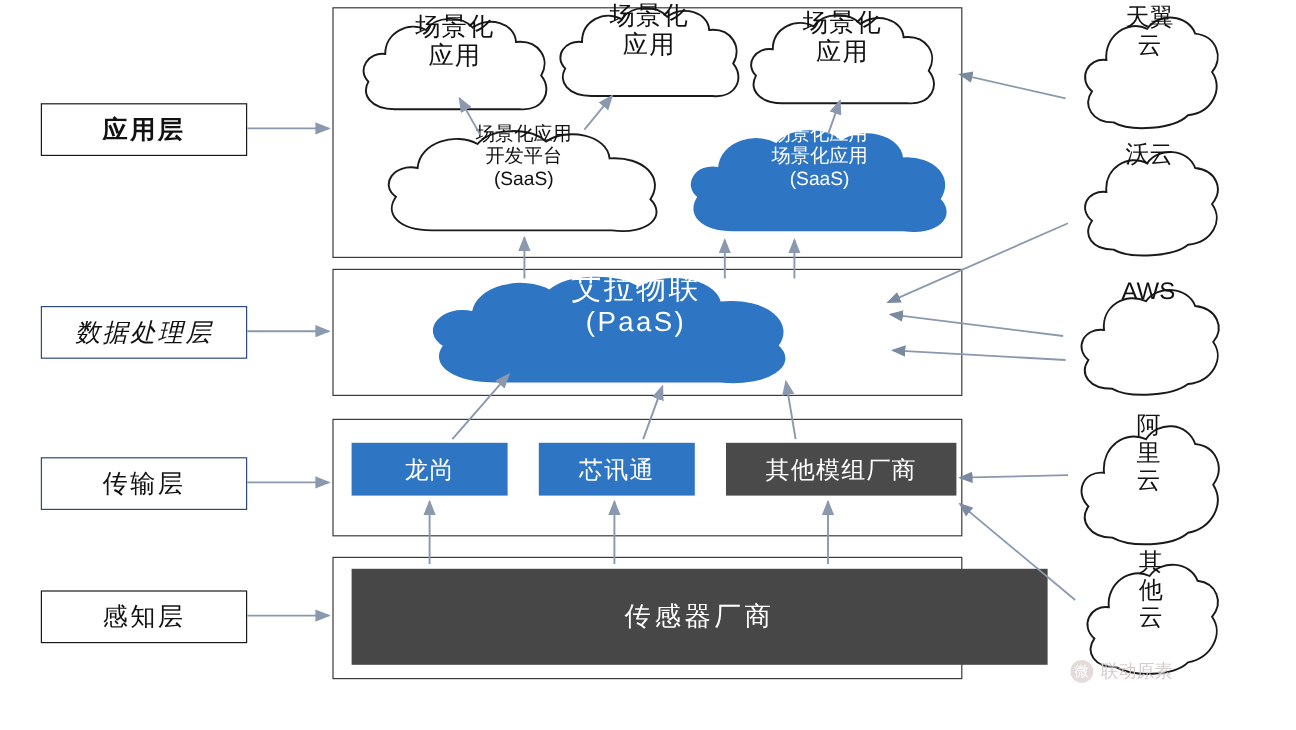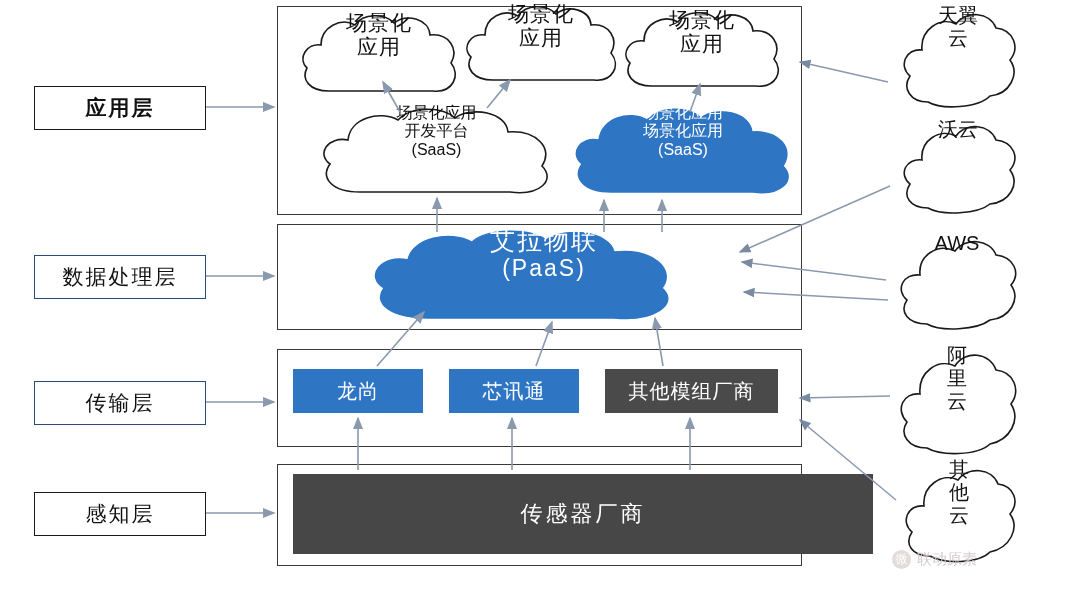--- a/index.html
+++ b/index.html
@@ -112,21 +112,21 @@
 <div id="stage">
 
   <div class="container-box abs" style="left:277px; top:6px; width:523px; height:207px;"></div>
   <div class="container-box abs" style="left:277px; top:224px; width:523px; height:104px;"></div>
   <div class="container-box abs" style="left:277px; top:349px; width:523px; height:96px;"></div>
   <div class="container-box abs" style="left:277px; top:464px; width:523px; height:100px;"></div>
 
   <div class="layer-label abs dark-border" style="left:34px; top:86px; width:170px; height:42px;font-weight:bold;">
     <span>应用层</span>
   </div>
-  <div class="layer-label abs" style="left:34px; top:255px; width:170px; height:42px;">
+  <div class="layer-label abs" style="left:34px; top:255px; width:170px; height:42px;font-style:italic;">
     <span>数据处理层</span>
   </div>
   <div class="layer-label abs" style="left:34px; top:381px; width:170px; height:42px;">
     <span>传输层</span>
   </div>
   <div class="layer-label abs dark-border" style="left:34px; top:492px; width:170px; height:42px;">
     <span>感知层</span>
   </div>
 
   <div class="cloud" style="left:295px; top:11px; width:168px; height:90px;">
@@ -174,37 +174,37 @@
     <svg viewBox="0 0 240 98" width="240" height="98" aria-hidden="true">
       <path d="M48 88 C21 88 9 74 19 60 C6 50 17 32 36 36 C38 14 67 6 84 16 C96 2 126 2 138 14 C154 2 187 8 189 28 C215 26 232 44 220 62 C234 76 218 92 190 88 Z" fill="#2e75c4" stroke="#2e75c4" stroke-width="1.4"></path>
     </svg>
     <div class="cloud-text ct-white sz-17">
       <span>场景化应用</span>
       <span>场景化应用</span>
       <span>(SaaS)</span>
     </div>
   </div>
 
-  <div class="cloud" style="left:358px; top:226px; width:372px; height:102px;">
+  <div class="cloud" style="left:344px; top:226px; width:372px; height:102px;">
     <svg viewBox="0 0 372 102" width="372" height="102" aria-hidden="true">
       <path d="M70 92 C34 92 14 78 26 62 C6 50 24 28 50 34 C54 12 92 4 114 16 C130 2 172 2 188 14 C208 0 252 6 256 26 C296 22 318 44 304 62 C322 78 296 96 256 92 Z" fill="#2e75c4" stroke="#2e75c4" stroke-width="1.4"></path>
     </svg>
     <div class="cloud-text ct-white sz-24" style="padding-right:44px;">
       <span>艾拉物联</span>
       <span style="font-size:23px;">(PaaS)</span>
     </div>
   </div>
 
   <div class="node blue abs" style="left:293px; top:369px; width:130px; height:44px;">
     <span>龙尚</span>
   </div>
   <div class="node blue abs" style="left:449px; top:369px; width:130px; height:44px;">
     <span>芯讯通</span>
   </div>
-  <div class="node gray abs" style="left:605px; top:369px; width:173px; height:44px;">
+  <div class="node gray abs" style="left:605px; top:369px; width:192px; height:44px;">
     <span>其他模组厂商</span>
   </div>
 
   <div class="node bigGray abs" style="left:293px; top:474px; width:580px; height:80px;">
     <span>传感器厂商</span>
   </div>
 
   <div class="cloud" style="left:896px; top:4px; width:124px; height:110px;">
     <svg viewBox="0 0 124 110" width="124" height="110" aria-hidden="true">
       <path d="M32 98 C14 98 6 84 14 72 C2 62 10 44 26 46 C24 26 44 12 60 20 C70 6 94 8 100 24 C118 26 124 44 114 56 C124 70 114 90 94 92 C82 104 46 106 32 98 Z" fill="#ffffff" stroke="#1a1a1a" stroke-width="1.6"></path>

